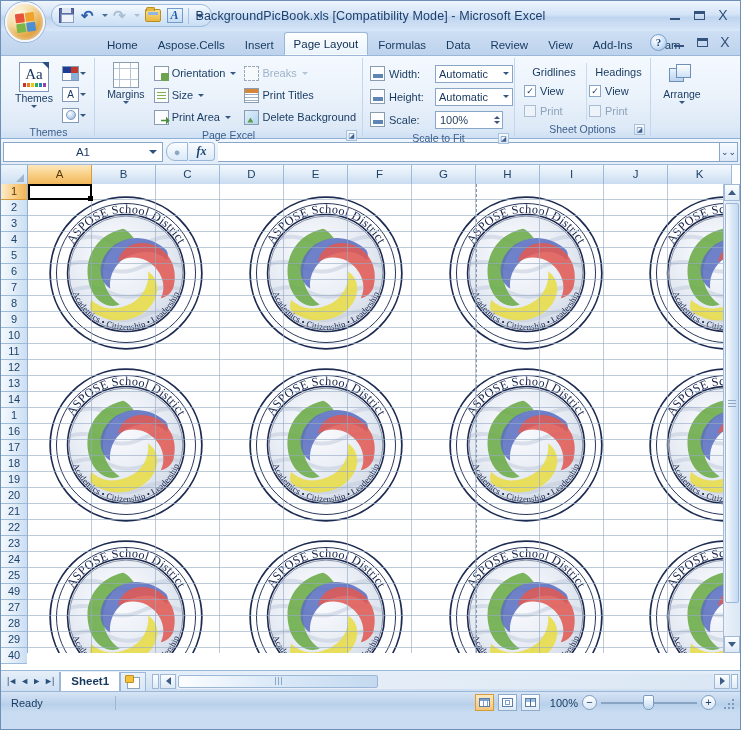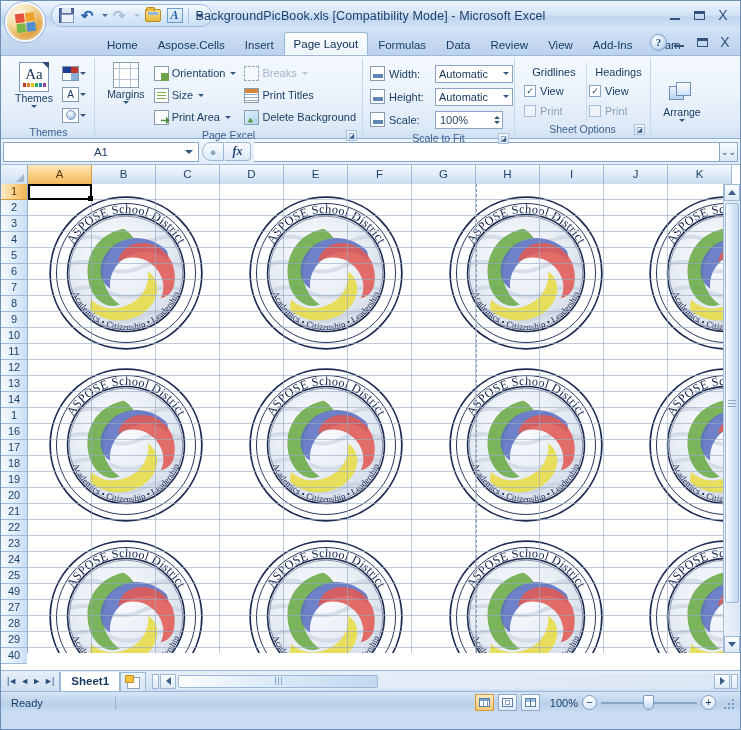--- a/index.html
+++ b/index.html
@@ -244,21 +244,21 @@
 
   
   #formulabar {
     height: 26px;
     display: flex; align-items: center;
     background: linear-gradient(to bottom, #f0f6fd, #e3edf9);
     border-bottom: 1px solid #9fb9d6;
     padding: 2px 2px 2px 2px;
   }
   #namebox {
-    width: 196px; height: 20px;
+    width: 160px; height: 20px;
     background: #fff; border: 1px solid #8aa6c6;
     display: flex; align-items: center; justify-content: center;
     position: relative; font-size: 11.5px; color:#1b3c66;
   }
   #namebox .chev { position:absolute; right:5px; width:0;height:0;border-left:4px solid transparent;border-right:4px solid transparent;border-top:4px solid #2e5380; }
   .fb-btnzone { display:flex; align-items:center; gap:1px; padding:0 3px; }
   .fb-round {
     width: 22px; height: 19px;
     background: linear-gradient(to bottom,#fbfdff,#dbe9f8);
     border: 1px solid #9ab7d7; border-radius: 9px 0 0 9px;
@@ -695,21 +695,21 @@
           </div>
         </div>
       </div>
       <div class="rgroup-title">
         <span>Sheet Options</span>
         <span class="dlg-launcher">◪</span>
       </div>
     </div>
 
     <div class="rgroup" style="width:62px;border-right:none;">
-      <div class="rgroup-body" style="justify-content:center;padding-top:4px;align-items:flex-end;">
+      <div class="rgroup-body" style="justify-content:center;padding-top:4px;">
         <div class="big-btn" style="width:52px;">
           <span class="arr-icon">
               <i></i>
               <i></i>
             </span>
           <span class="cap">Arrange</span>
           <span class="chev"></span>
         </div>
       </div>
       <div class="rgroup-title"></div>

